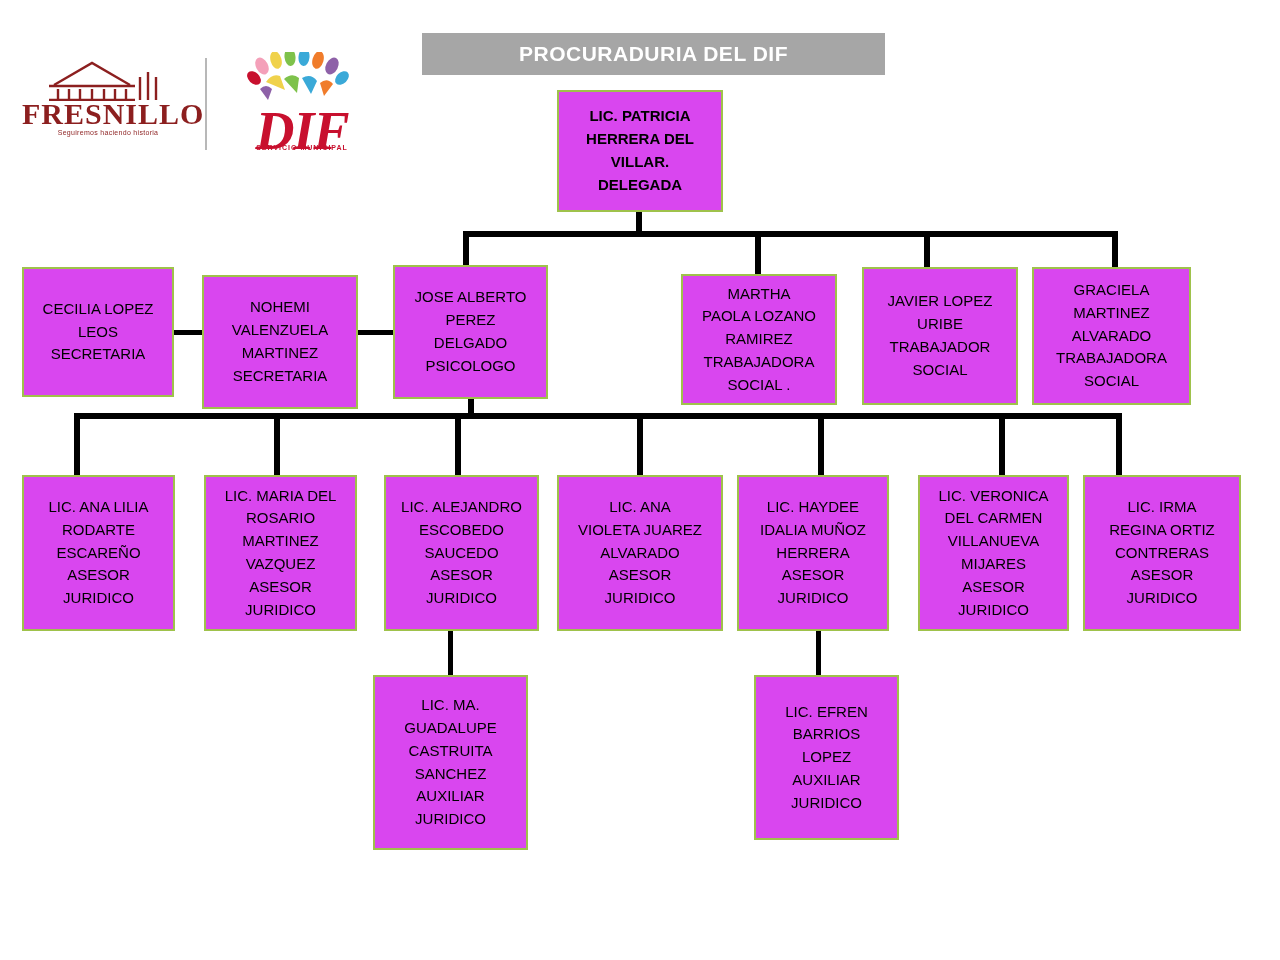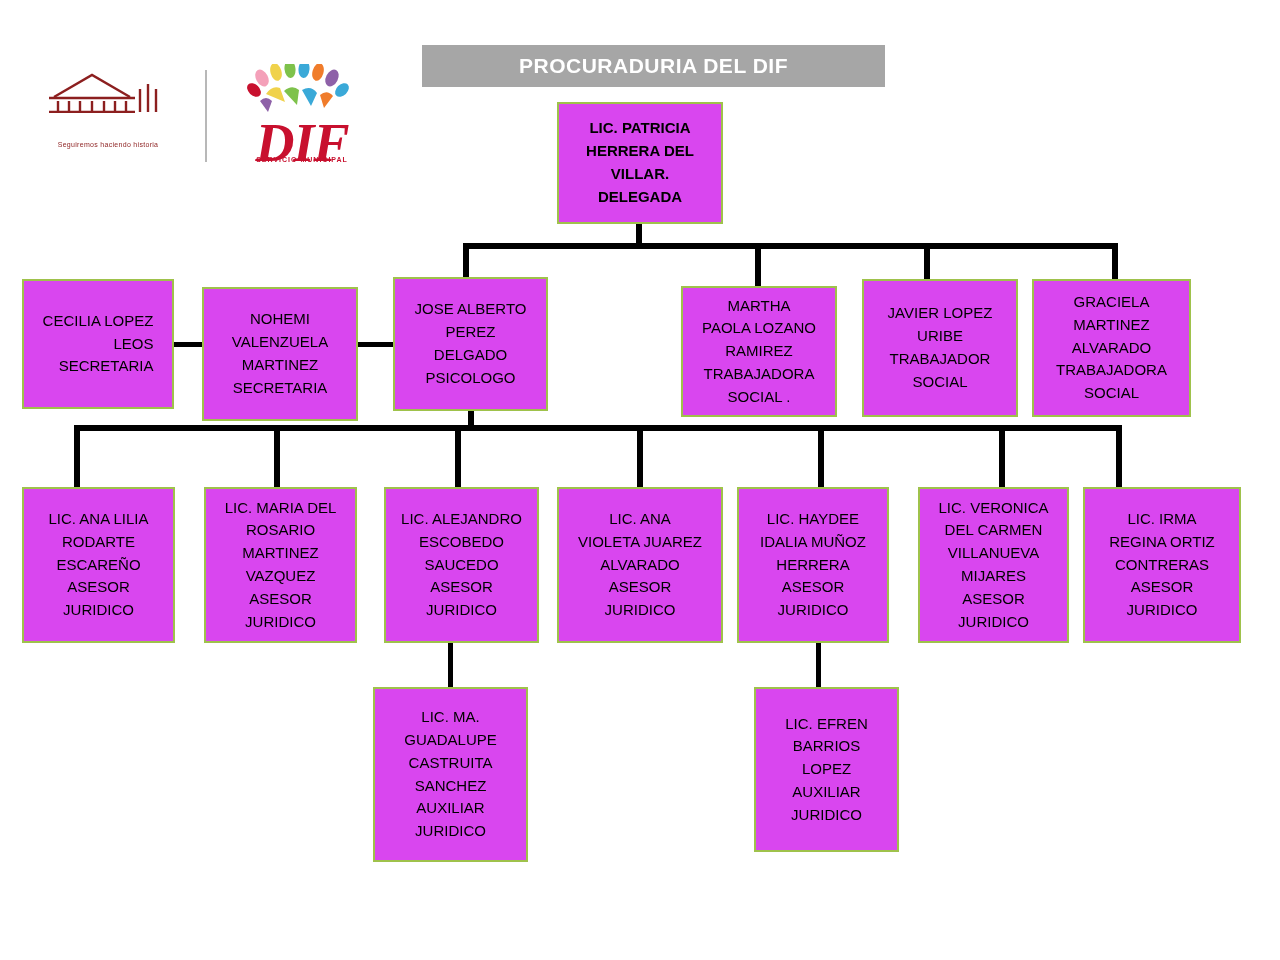--- a/index.html
+++ b/index.html
@@ -10,21 +10,21 @@
   body {
     width: 1280px;
     height: 960px;
     position: relative;
     font-family: "Liberation Sans", sans-serif;
     color: #000000;
     overflow: hidden;
   }
   #stage {
     position: absolute;
-    left: 0; top: 12px;
+    left: 0; top: 0;
     width: 1280px;
     height: 772px;
   }
 
   
   .title-band {
     position: absolute;
     left: 422px;
     top: 33px;
     width: 463px;
@@ -158,20 +158,21 @@
         <line x1="70" y1="34" x2="70" y2="45"></line>
         <line x1="82" y1="34" x2="82" y2="45"></line>
         <line x1="93" y1="34" x2="93" y2="45"></line>
         <line x1="104" y1="34" x2="104" y2="45"></line>
         <line x1="27" y1="45" x2="113" y2="45"></line>
         <line x1="118" y1="22" x2="118" y2="45"></line>
         <line x1="126" y1="17" x2="126" y2="45"></line>
         <line x1="134" y1="22" x2="134" y2="45"></line>
       </g>
     </svg>
+    <div class="word">FRESNILLO</div>
     <div class="tag">Seguiremos haciendo historia</div>
   </div>
 
   <div class="divider-vert"></div>
 
   <div class="logo-dif">
     <svg width="140" height="52" viewBox="0 0 140 52">
       <g>
         <ellipse cx="30" cy="14" rx="6" ry="9" fill="#f4a0b9" transform="rotate(-28 30 14)"></ellipse>
         <ellipse cx="44" cy="8" rx="5.5" ry="9" fill="#f0d24b" transform="rotate(-16 44 8)"></ellipse>
@@ -217,21 +218,21 @@
   <div class="conn" style="left:448px; top:631px; width:5px; height:44px;"></div>
   <div class="conn" style="left:816px; top:631px; width:5px; height:44px;"></div>
 
   <div class="node root" style="left:557px; top:90px; width:166px; height:122px;">
     <div class="lines">LIC. PATRICIA
 HERRERA DEL
 VILLAR.
 DELEGADA</div>
   </div>
 
-  <div class="node" style="left:22px; top:267px; width:152px; height:130px;text-align:right;">
+  <div class="node" style="left:22px; top:267px; width:152px; height:130px;">
     <div class="lines">CECILIA LOPEZ
 LEOS
 SECRETARIA</div>
   </div>
 
   <div class="node" style="left:202px; top:263px; width:156px; height:134px;margin-top:12px;">
     <div class="lines">NOHEMI
 VALENZUELA
 MARTINEZ
 SECRETARIA</div>

